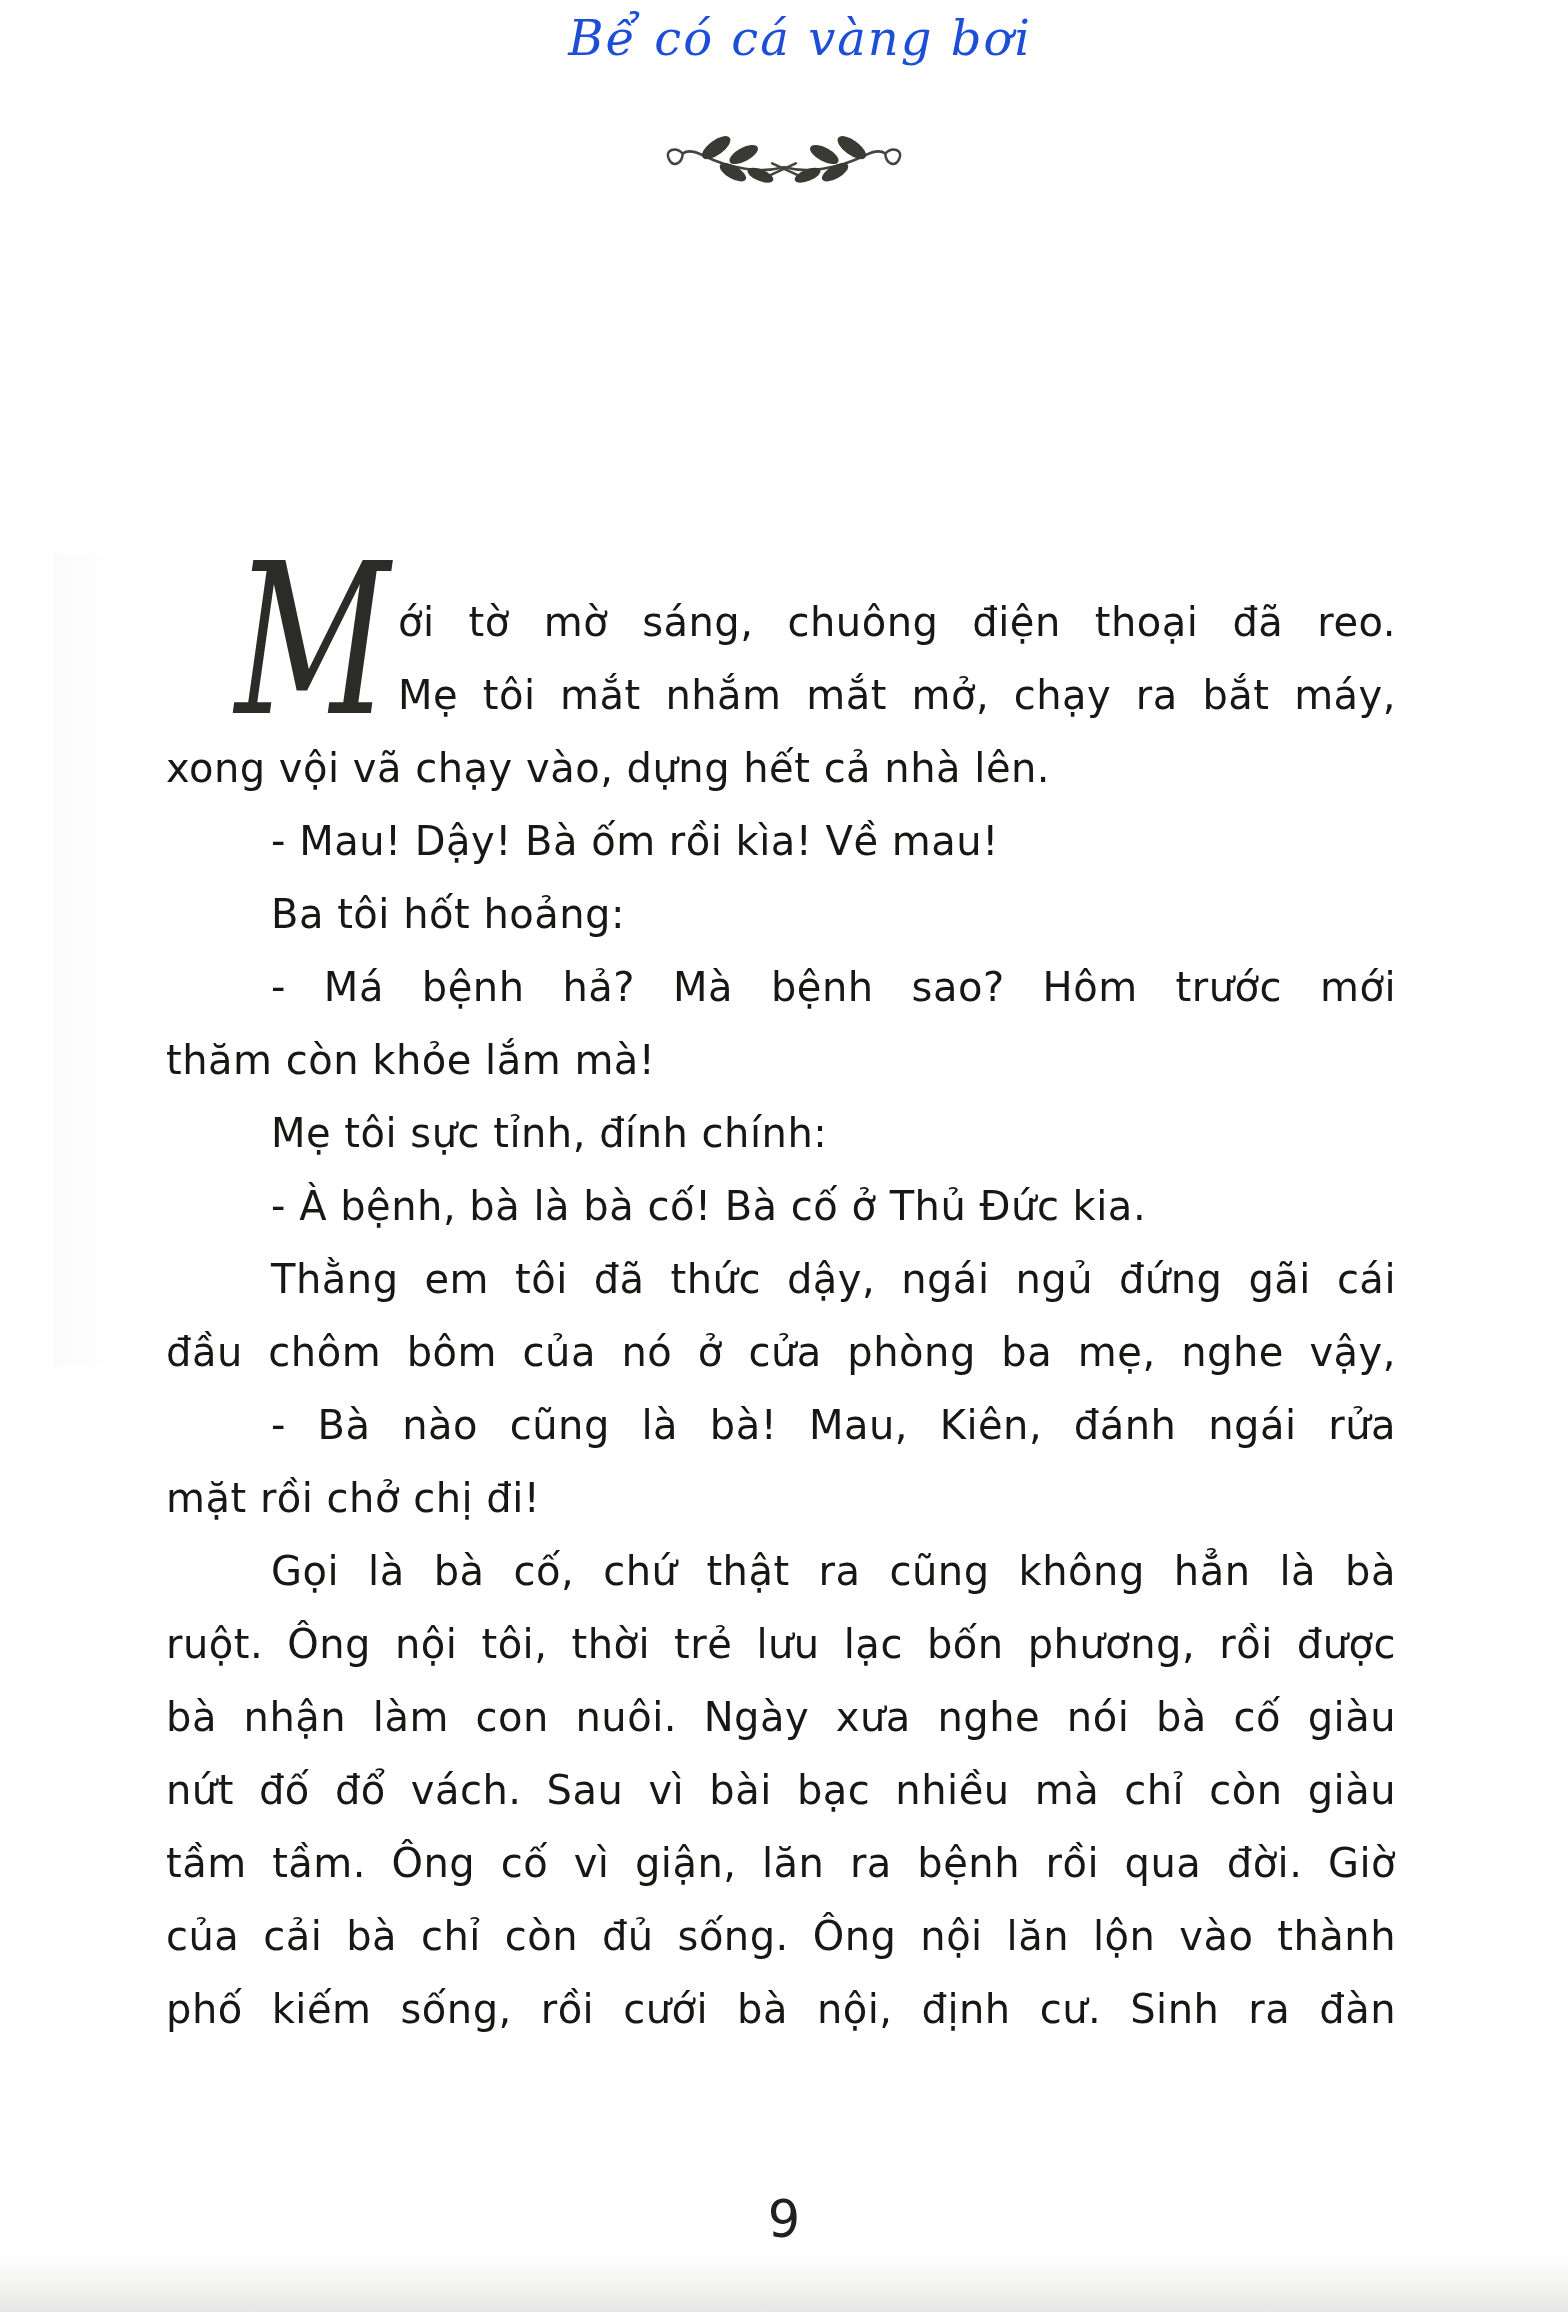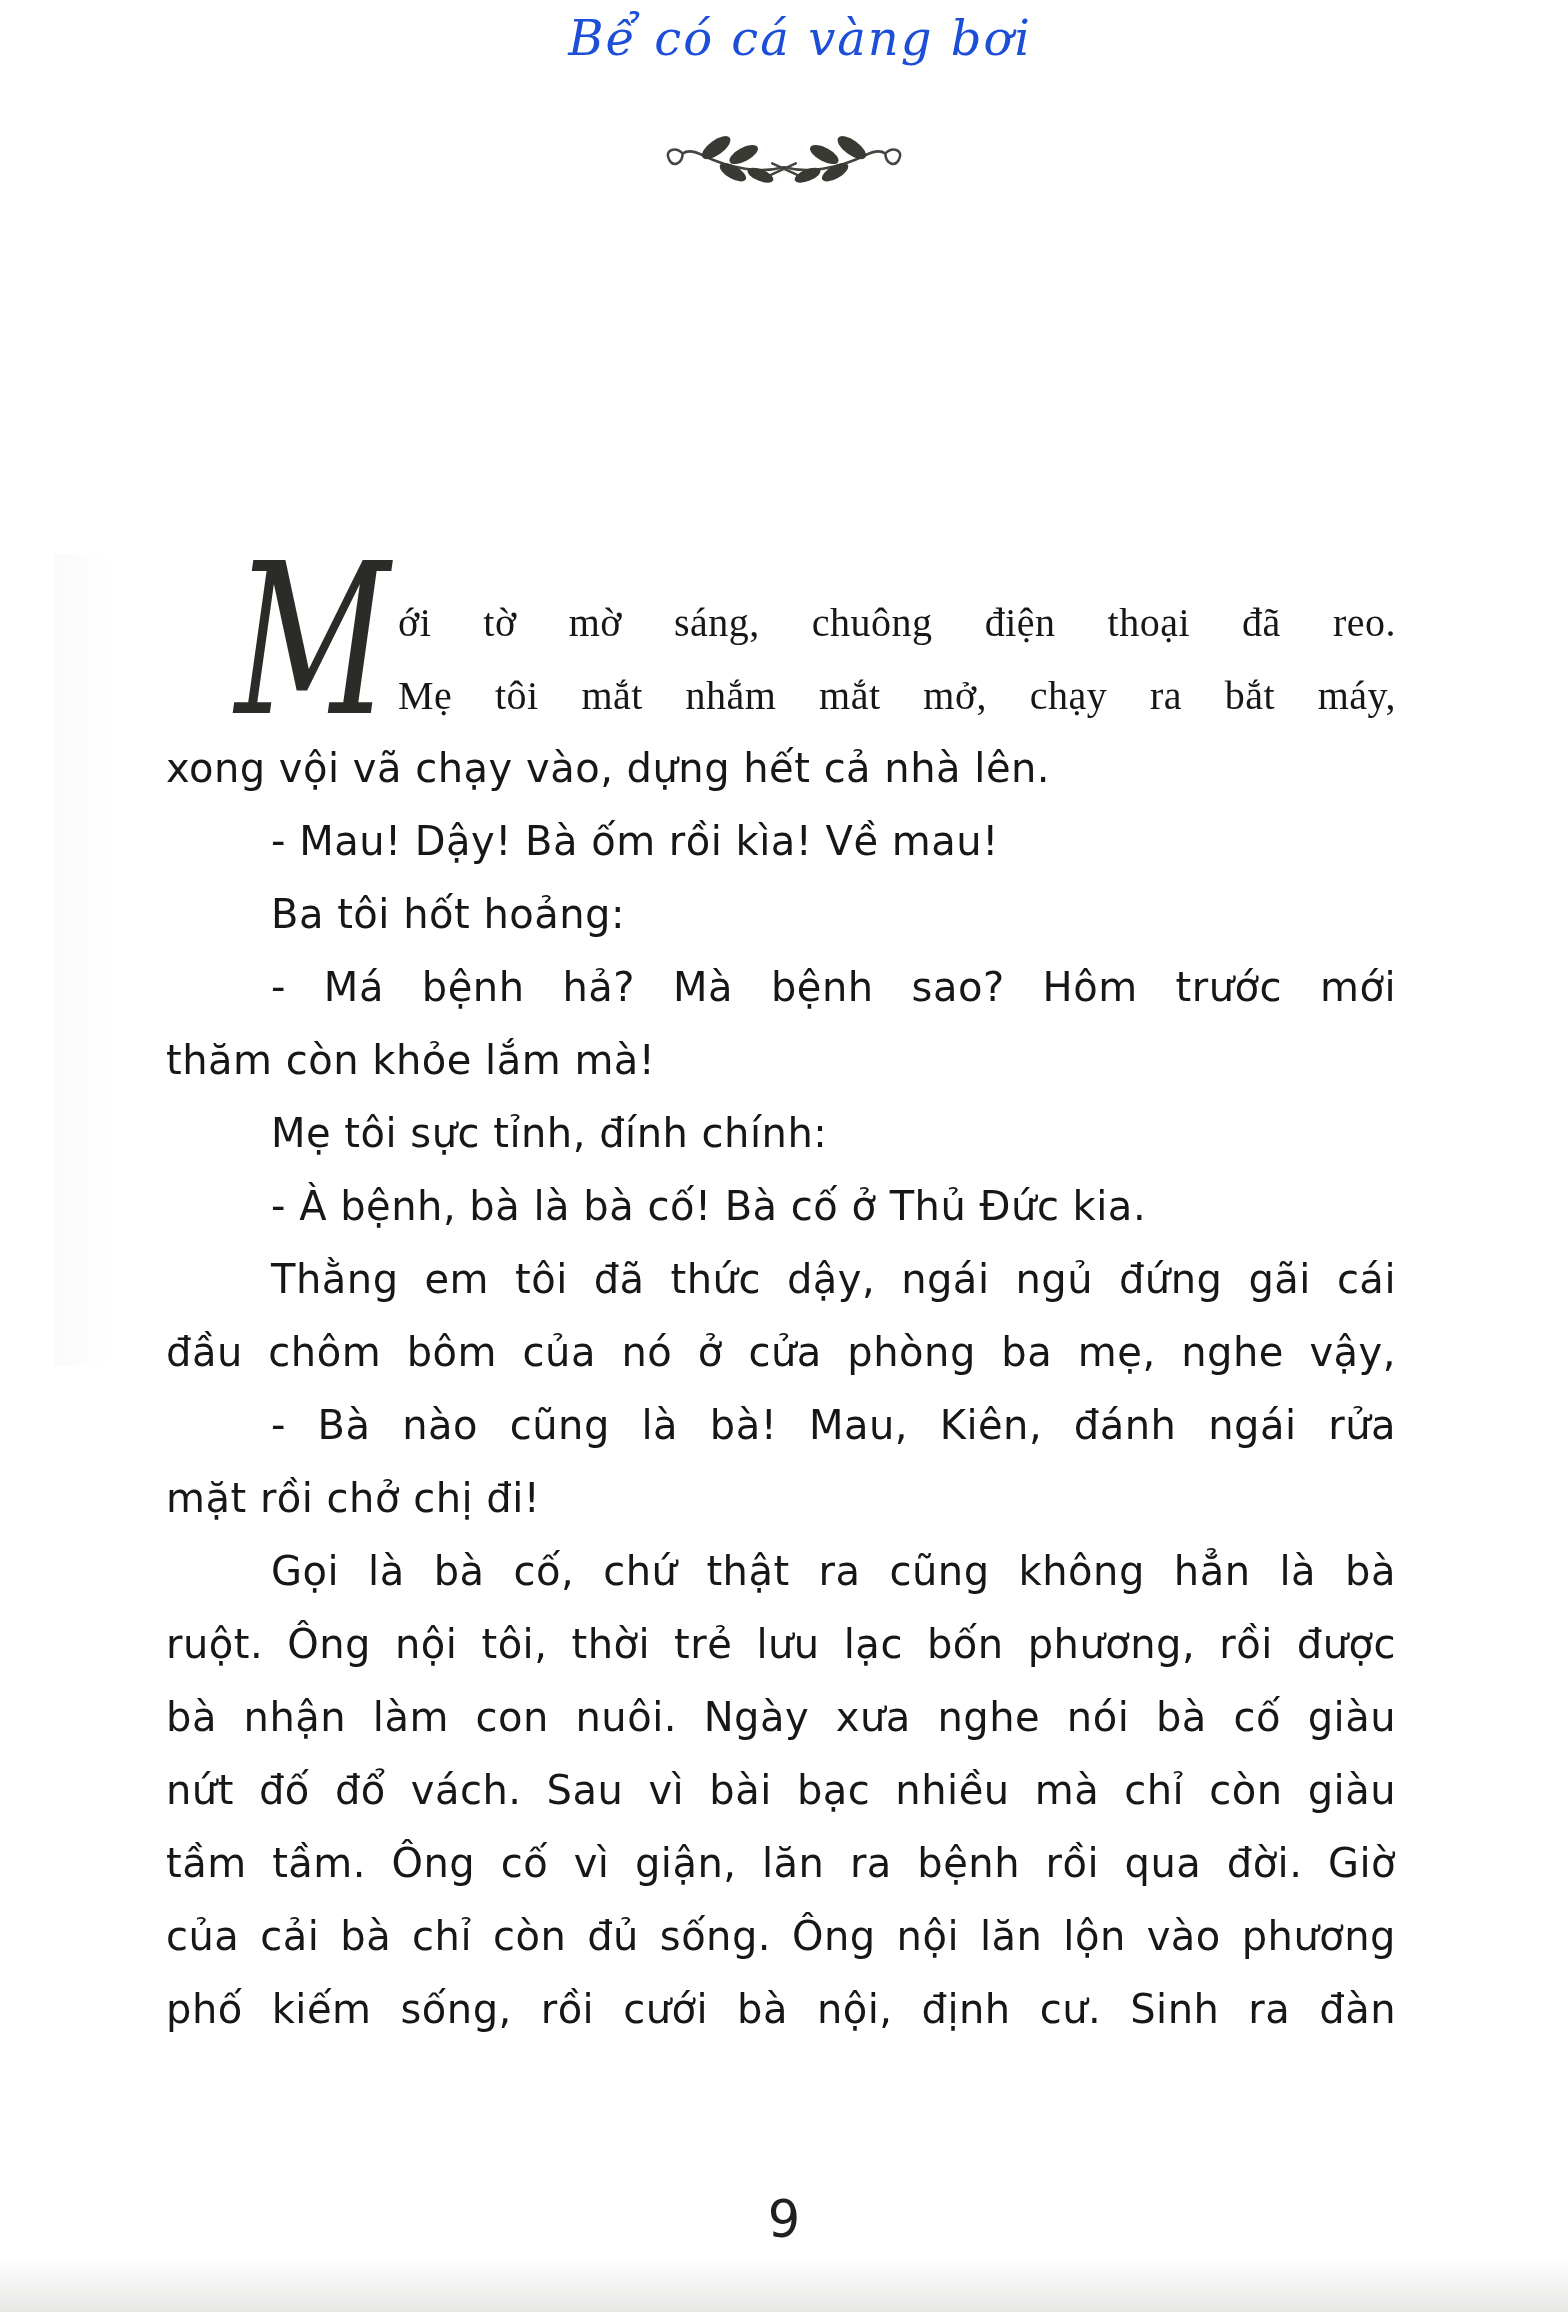--- a/index.html
+++ b/index.html
@@ -23,21 +23,21 @@
     font-size:40px; color:#171715; letter-spacing:0.5px;
   }
   .line {
     height:73px; line-height:73px; overflow:hidden;
     white-space:nowrap; text-align:left;
   }
   .line.justify {
     white-space:normal; text-align:justify; text-align-last:justify;
   }
   .line.indent { padding-left:105px; }
-  .line.drop { margin-left:232px;font-family:Liberation Serif, serif; }
+  .line.drop { margin-left:232px; }
   .dropcap {
     position:absolute; left:69px; top:-50px;
     font-family:"DejaVu Serif", serif; font-style:italic;
     font-size:210px; line-height:1; color:#2b2b28;
     transform:scaleX(0.72); transform-origin:left top;
   }
   .page-number {
     position:absolute; top:2190px; left:0; width:100%;
     text-align:center; font-size:51px; color:#20201e;
   }
@@ -93,21 +93,21 @@
         <div class="line indent">- À bệnh, bà là bà cố! Bà cố ở Thủ Đức kia.</div>
         <div class="line indent justify">Thằng em tôi đã thức dậy, ngái ngủ đứng gãi cái</div>
         <div class="line justify">đầu chôm bôm của nó ở cửa phòng ba mẹ, nghe vậy,</div>
         <div class="line indent justify">- Bà nào cũng là bà! Mau, Kiên, đánh ngái rửa</div>
         <div class="line">mặt rồi chở chị đi!</div>
         <div class="line indent justify">Gọi là bà cố, chứ thật ra cũng không hẳn là bà</div>
         <div class="line justify">ruột. Ông nội tôi, thời trẻ lưu lạc bốn phương, rồi được</div>
         <div class="line justify">bà nhận làm con nuôi. Ngày xưa nghe nói bà cố giàu</div>
         <div class="line justify">nứt đố đổ vách. Sau vì bài bạc nhiều mà chỉ còn giàu</div>
         <div class="line justify">tầm tầm. Ông cố vì giận, lăn ra bệnh rồi qua đời. Giờ</div>
-        <div class="line justify">của cải bà chỉ còn đủ sống. Ông nội lăn lộn vào phương</div>
+        <div class="line justify">của cải bà chỉ còn đủ sống. Ông nội lăn lộn vào thành</div>
         <div class="line justify">phố kiếm sống, rồi cưới bà nội, định cư. Sinh ra đàn</div>
       </div>
   </div>
 
   <div class="page-number">9</div>
 
   <div class="scan-left"></div>
   <div class="scan-bottom"></div>
 </div>
 

